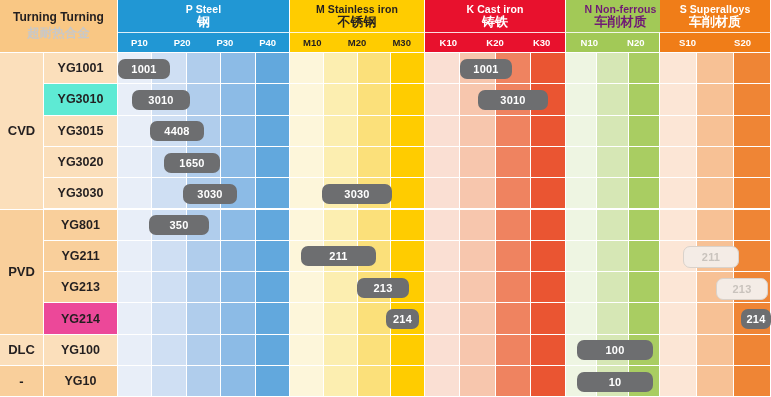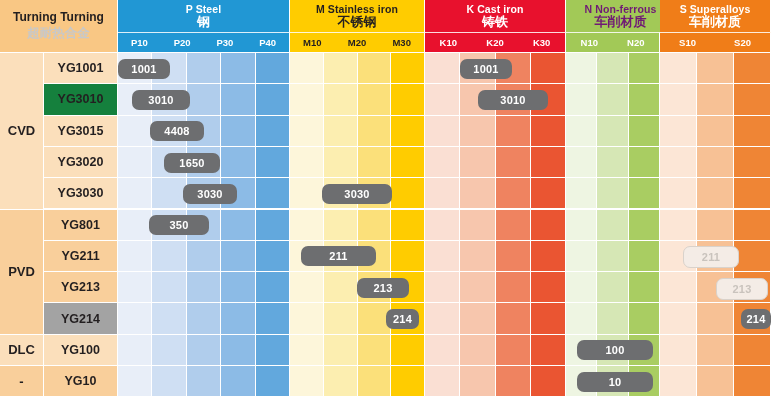--- a/index.html
+++ b/index.html
@@ -103,28 +103,28 @@
         <div class="subcell">S10</div>
         <div class="subcell">S20</div>
       </div>
     </div>
   <div id="leftcol">
       <div class="proc-cell" style="top: 53px; height: 156.5px; background: rgb(251, 223, 187);">CVD</div>
       <div class="proc-cell" style="top: 209.5px; height: 125.2px; background: rgb(249, 207, 155);">PVD</div>
       <div class="proc-cell" style="top: 334.7px; height: 31.3px; background: rgb(251, 223, 187);">DLC</div>
       <div class="proc-cell" style="top: 366px; height: 31.3px; background: rgb(249, 207, 155);">-</div>
       <div class="grade-cell" style="top: 53px; height: 31.3px; background: rgb(251, 223, 187);">YG1001</div>
-      <div class="grade-cell" style="top: 84.3px; height: 31.3px; background: #15803d;">YG3010</div>
+      <div class="grade-cell" style="top: 84.3px; height: 31.3px; background: #5eead4;">YG3010</div>
       <div class="grade-cell" style="top: 115.6px; height: 31.3px; background: rgb(251, 223, 187);">YG3015</div>
       <div class="grade-cell" style="top: 146.9px; height: 31.3px; background: rgb(251, 223, 187);">YG3020</div>
       <div class="grade-cell" style="top: 178.2px; height: 31.3px; background: rgb(251, 223, 187);">YG3030</div>
       <div class="grade-cell" style="top: 209.5px; height: 31.3px; background: rgb(249, 207, 155);">YG801</div>
       <div class="grade-cell" style="top: 240.8px; height: 31.3px; background: rgb(249, 207, 155);">YG211</div>
       <div class="grade-cell" style="top: 272.1px; height: 31.3px; background: rgb(249, 207, 155);">YG213</div>
-      <div class="grade-cell" style="top: 303.4px; height: 31.3px; background: #a3a3a3;">YG214</div>
+      <div class="grade-cell" style="top: 303.4px; height: 31.3px; background: #ec4899;">YG214</div>
       <div class="grade-cell" style="top: 334.7px; height: 31.3px; background: rgb(251, 223, 187);">YG100</div>
       <div class="grade-cell" style="top: 366px; height: 31.3px; background: rgb(249, 207, 155);">YG10</div>
     </div>
   <div id="grid">
       <div class="cell" style="left: 118px; width: 34.4px; top: 53px; height: 31.3px; background: rgb(232, 238, 248);"></div>
       <div class="cell" style="left: 152.4px; width: 34.4px; top: 53px; height: 31.3px; background: rgb(207, 223, 243);"></div>
       <div class="cell" style="left: 186.8px; width: 34.4px; top: 53px; height: 31.3px; background: rgb(176, 205, 236);"></div>
       <div class="cell" style="left: 221.2px; width: 34.4px; top: 53px; height: 31.3px; background: rgb(140, 187, 230);"></div>
       <div class="cell" style="left: 255.6px; width: 34.4px; top: 53px; height: 31.3px; background: rgb(98, 168, 221);"></div>
       <div class="cell" style="left: 290px; width: 33.75px; top: 53px; height: 31.3px; background: rgb(253, 246, 218);"></div>

